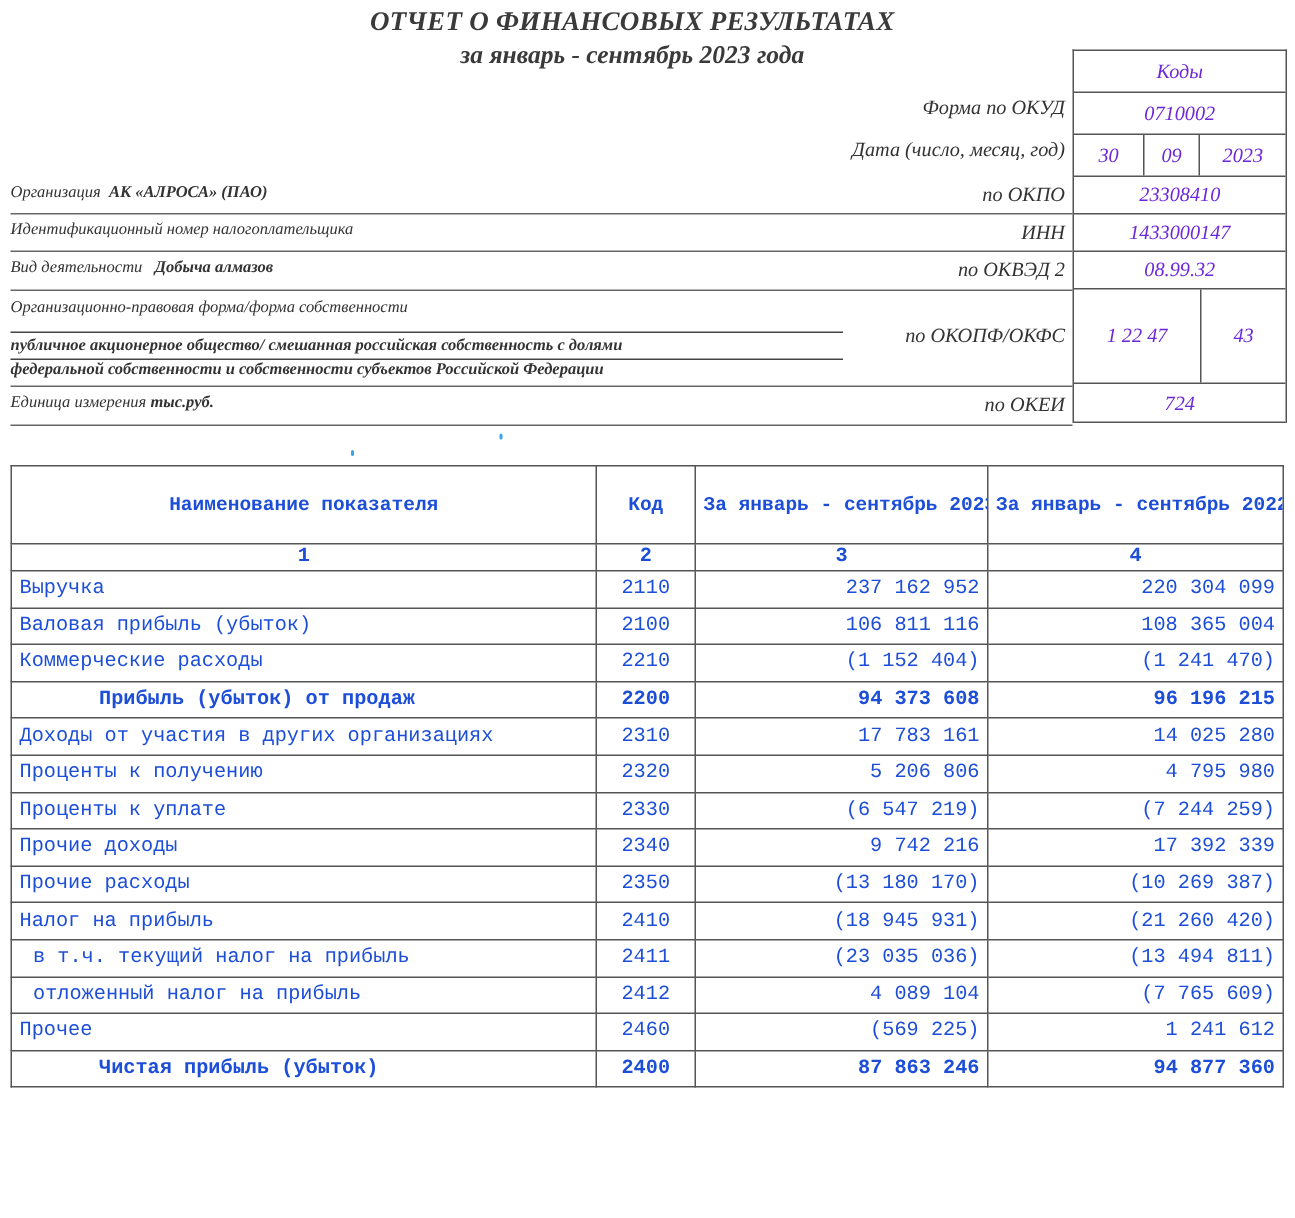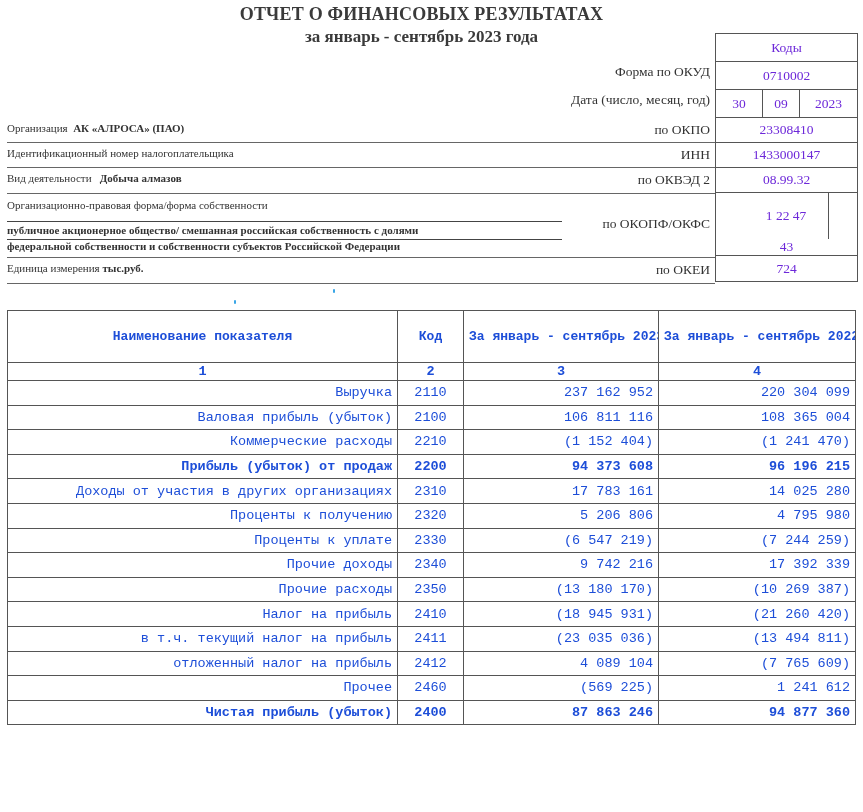--- a/index.html
+++ b/index.html
@@ -2,56 +2,56 @@
 <html><head>
   <meta charset="utf-8">
   <style>
     html, body { margin: 0; padding: 0; background: #ffffff; }
     body {
       width: 863px; height: 812px; position: relative; overflow: hidden;
       font-family: "Liberation Serif", "DejaVu Serif", serif;
       color: #2a2a2a;
       font-size: 13.5px;
     }
-    .abs { position: absolute; }
+    .abs { position: absolute; font-style: italic; }
     .title {
       left: 0; width: 843px; top: 4px; text-align: center;
       font-weight: bold; font-size: 18px; color: #3a3a3a; letter-spacing: 0.2px;
     }
     .subtitle {
       left: 0; width: 843px; top: 27px; text-align: center;
       font-weight: bold; font-size: 17px; color: #3a3a3a;
     }
     
     .codes { left: 715px; top: 33px; width: 141px; border: 1.5px solid #555; border-bottom: none; }
     .codes .c-row { height: 27px; border-bottom: 1.5px solid #555; display: flex; align-items: center; justify-content: center; font-size: 13.5px; color: #6d28d9; }
     .codes .c-row.split { justify-content: stretch; }
     .codes .c-row .cell { height: 100%; display: flex; align-items: center; justify-content: center; border-right: 1.5px solid #555; }
     .codes .c-row .cell:last-child { border-right: none; }
-    .codes .c-row.tall { height: 62px; flex-direction: column; }
+    .codes .c-row.tall { height: 62px; }
 
     .lbl-right { right: 153px; text-align: right; font-size: 13.5px; color: #333; }
     .left-line { left: 7px; width: 708px; height: 0; border-top: 1.5px solid #666; }
     .left-text { left: 7px; font-size: 11px; color: #333; }
     .bold { font-weight: bold; }
     .speck { width: 2px; height: 4px; background: #3aa6e6; border-radius: 1px; }
 
     
     table.fin {
       position: absolute; left: 7px; top: 310px; width: 848px;
       border-collapse: collapse; table-layout: fixed;
       font-size: 13.5px; color: #1d4ed8; font-family: Liberation Mono, monospace;
     }
     table.fin td, table.fin th {
       border: 1.5px solid #555; padding: 0 5px; white-space: nowrap; overflow: hidden;
     }
     table.fin th { font-weight: bold; height: 51px; text-align: center; font-size: 13px; }
     table.fin tr.num td { height: 17px; text-align: center; font-weight: bold; line-height: 17px; padding: 0; }
     table.fin tr.data td { height: 23.6px; line-height: 23px; }
-    table.fin td.name { text-align: right; }
+    table.fin td.name { text-align: left; }
     table.fin td.code { text-align: center; }
     table.fin td.val { text-align: right; }
     table.fin tr.total td { font-weight: bold; }
     table.fin tr.total td.name { padding-left: 58px; }
     table.fin tr.sub td.name { padding-left: 14px; }
   </style>
 </head>
 <body>
 
 <div class="abs title">ОТЧЕТ О ФИНАНСОВЫХ РЕЗУЛЬТАТАХ</div>

